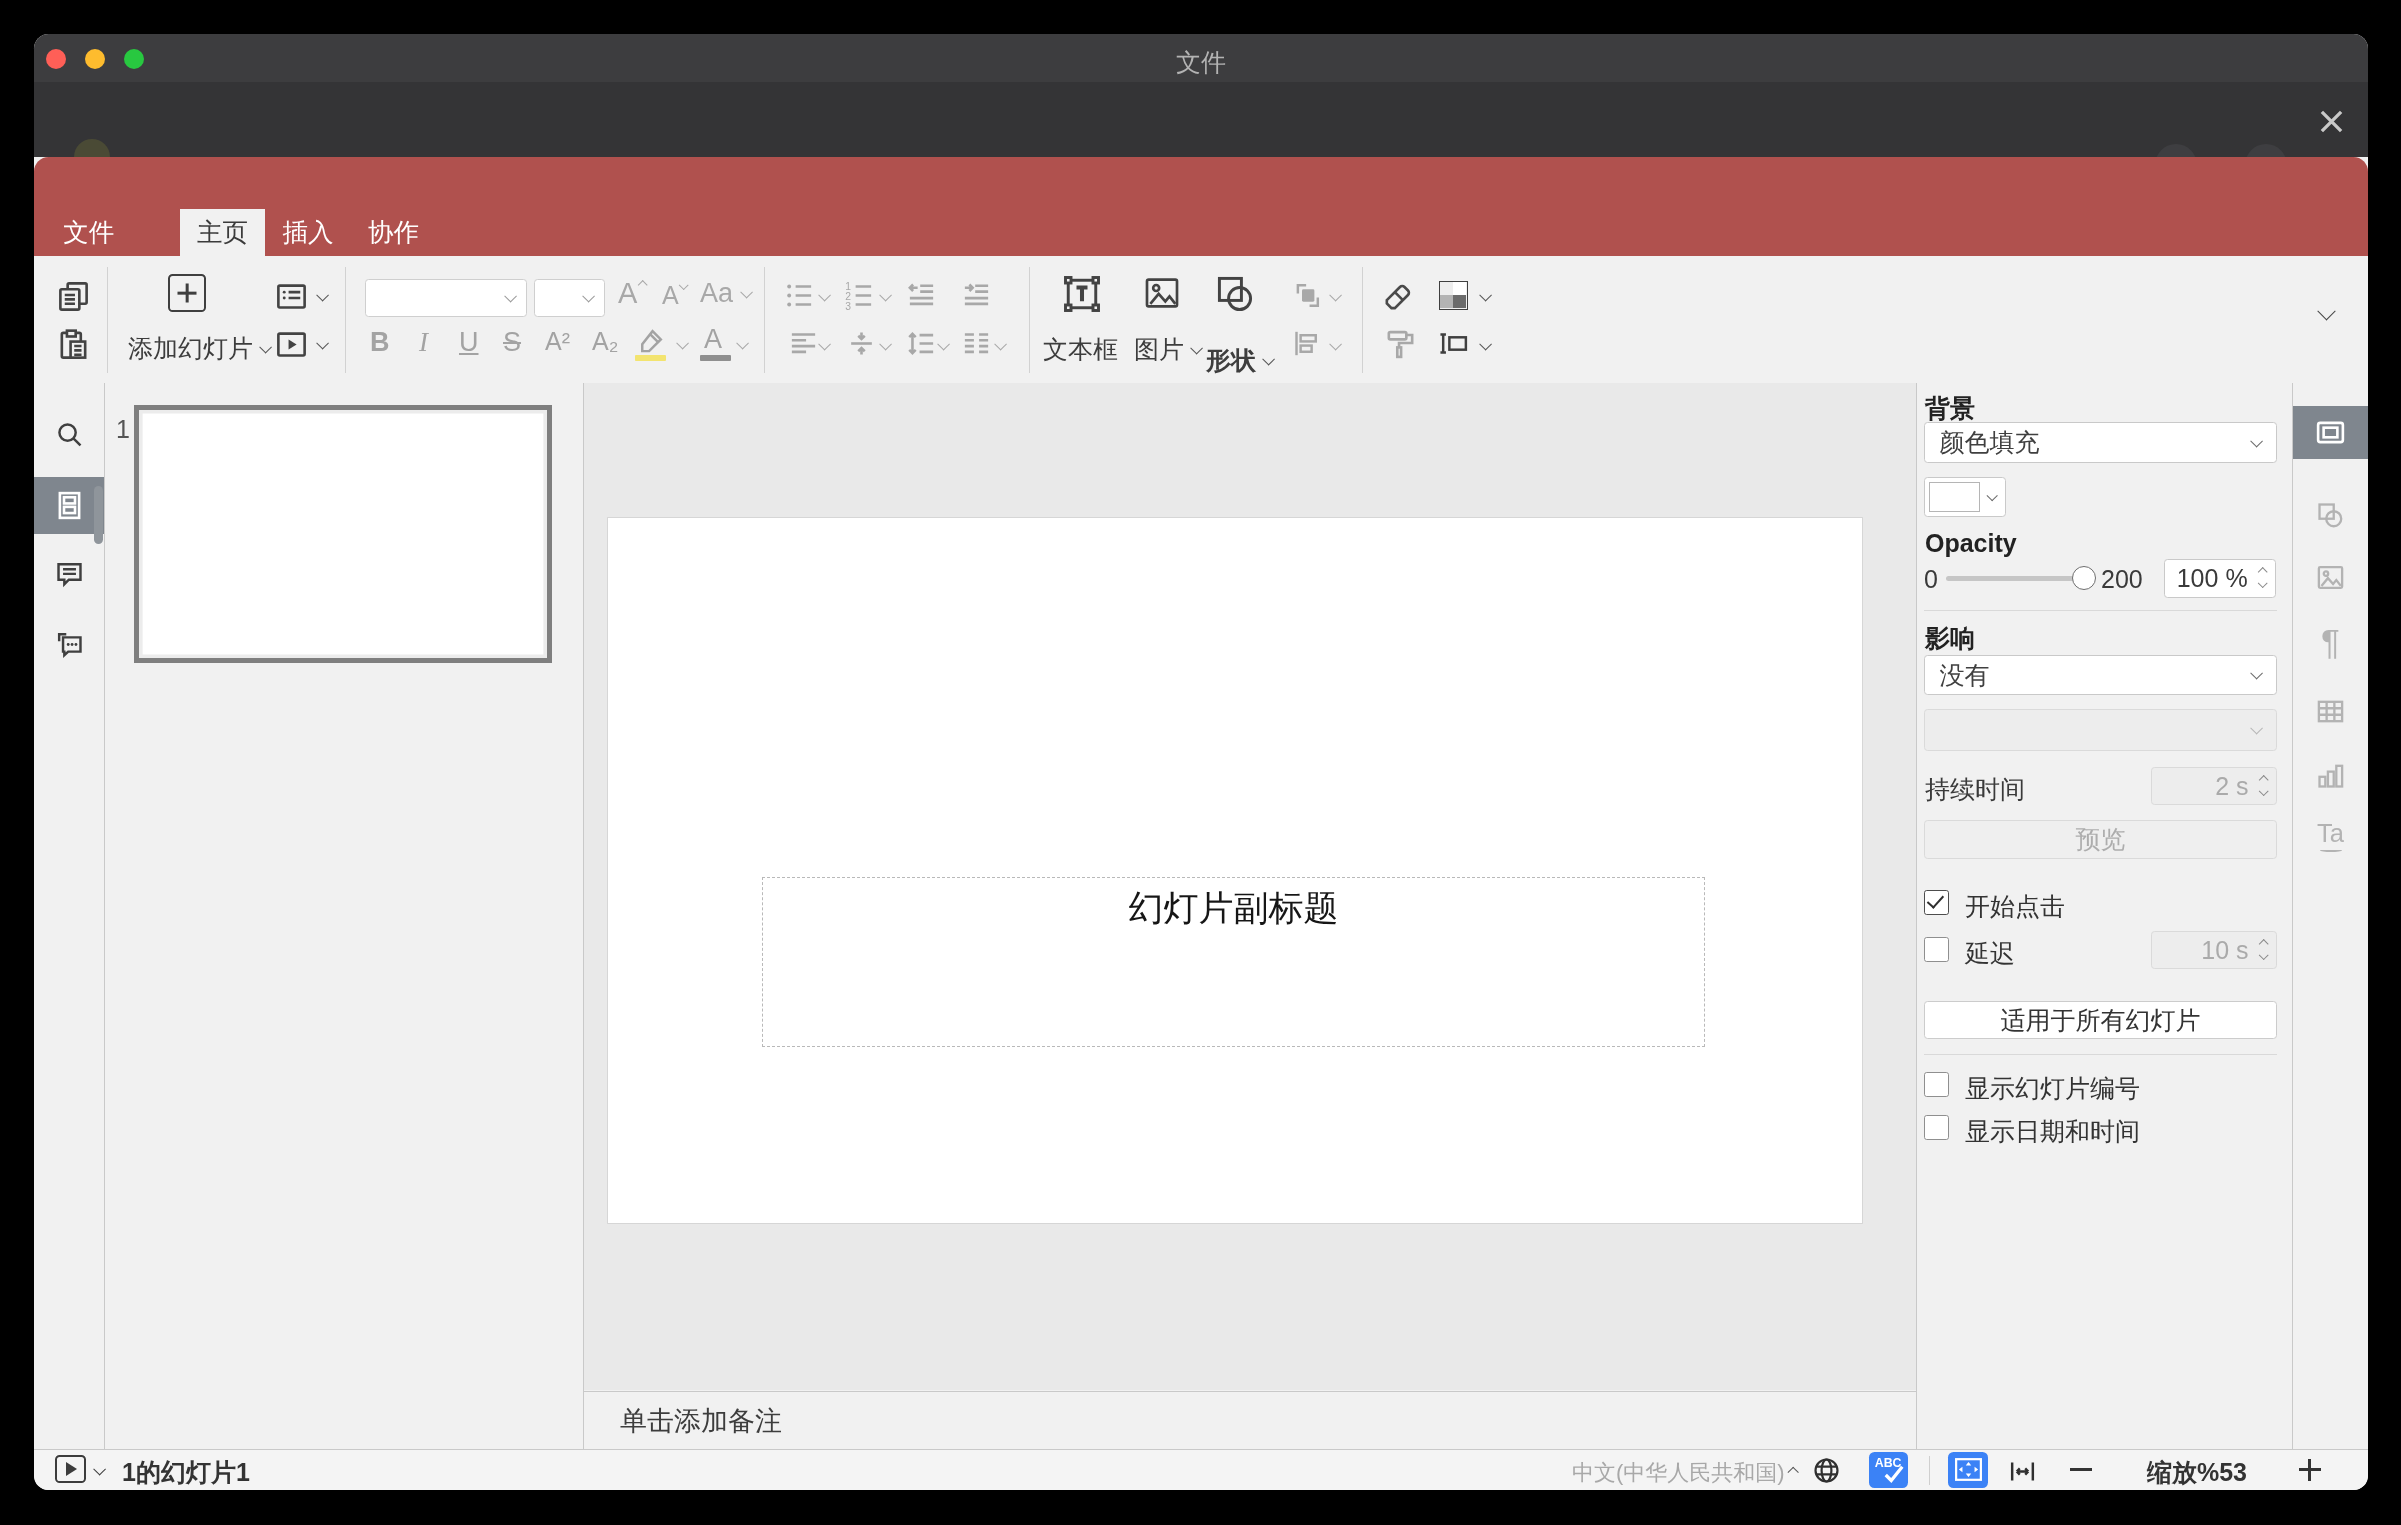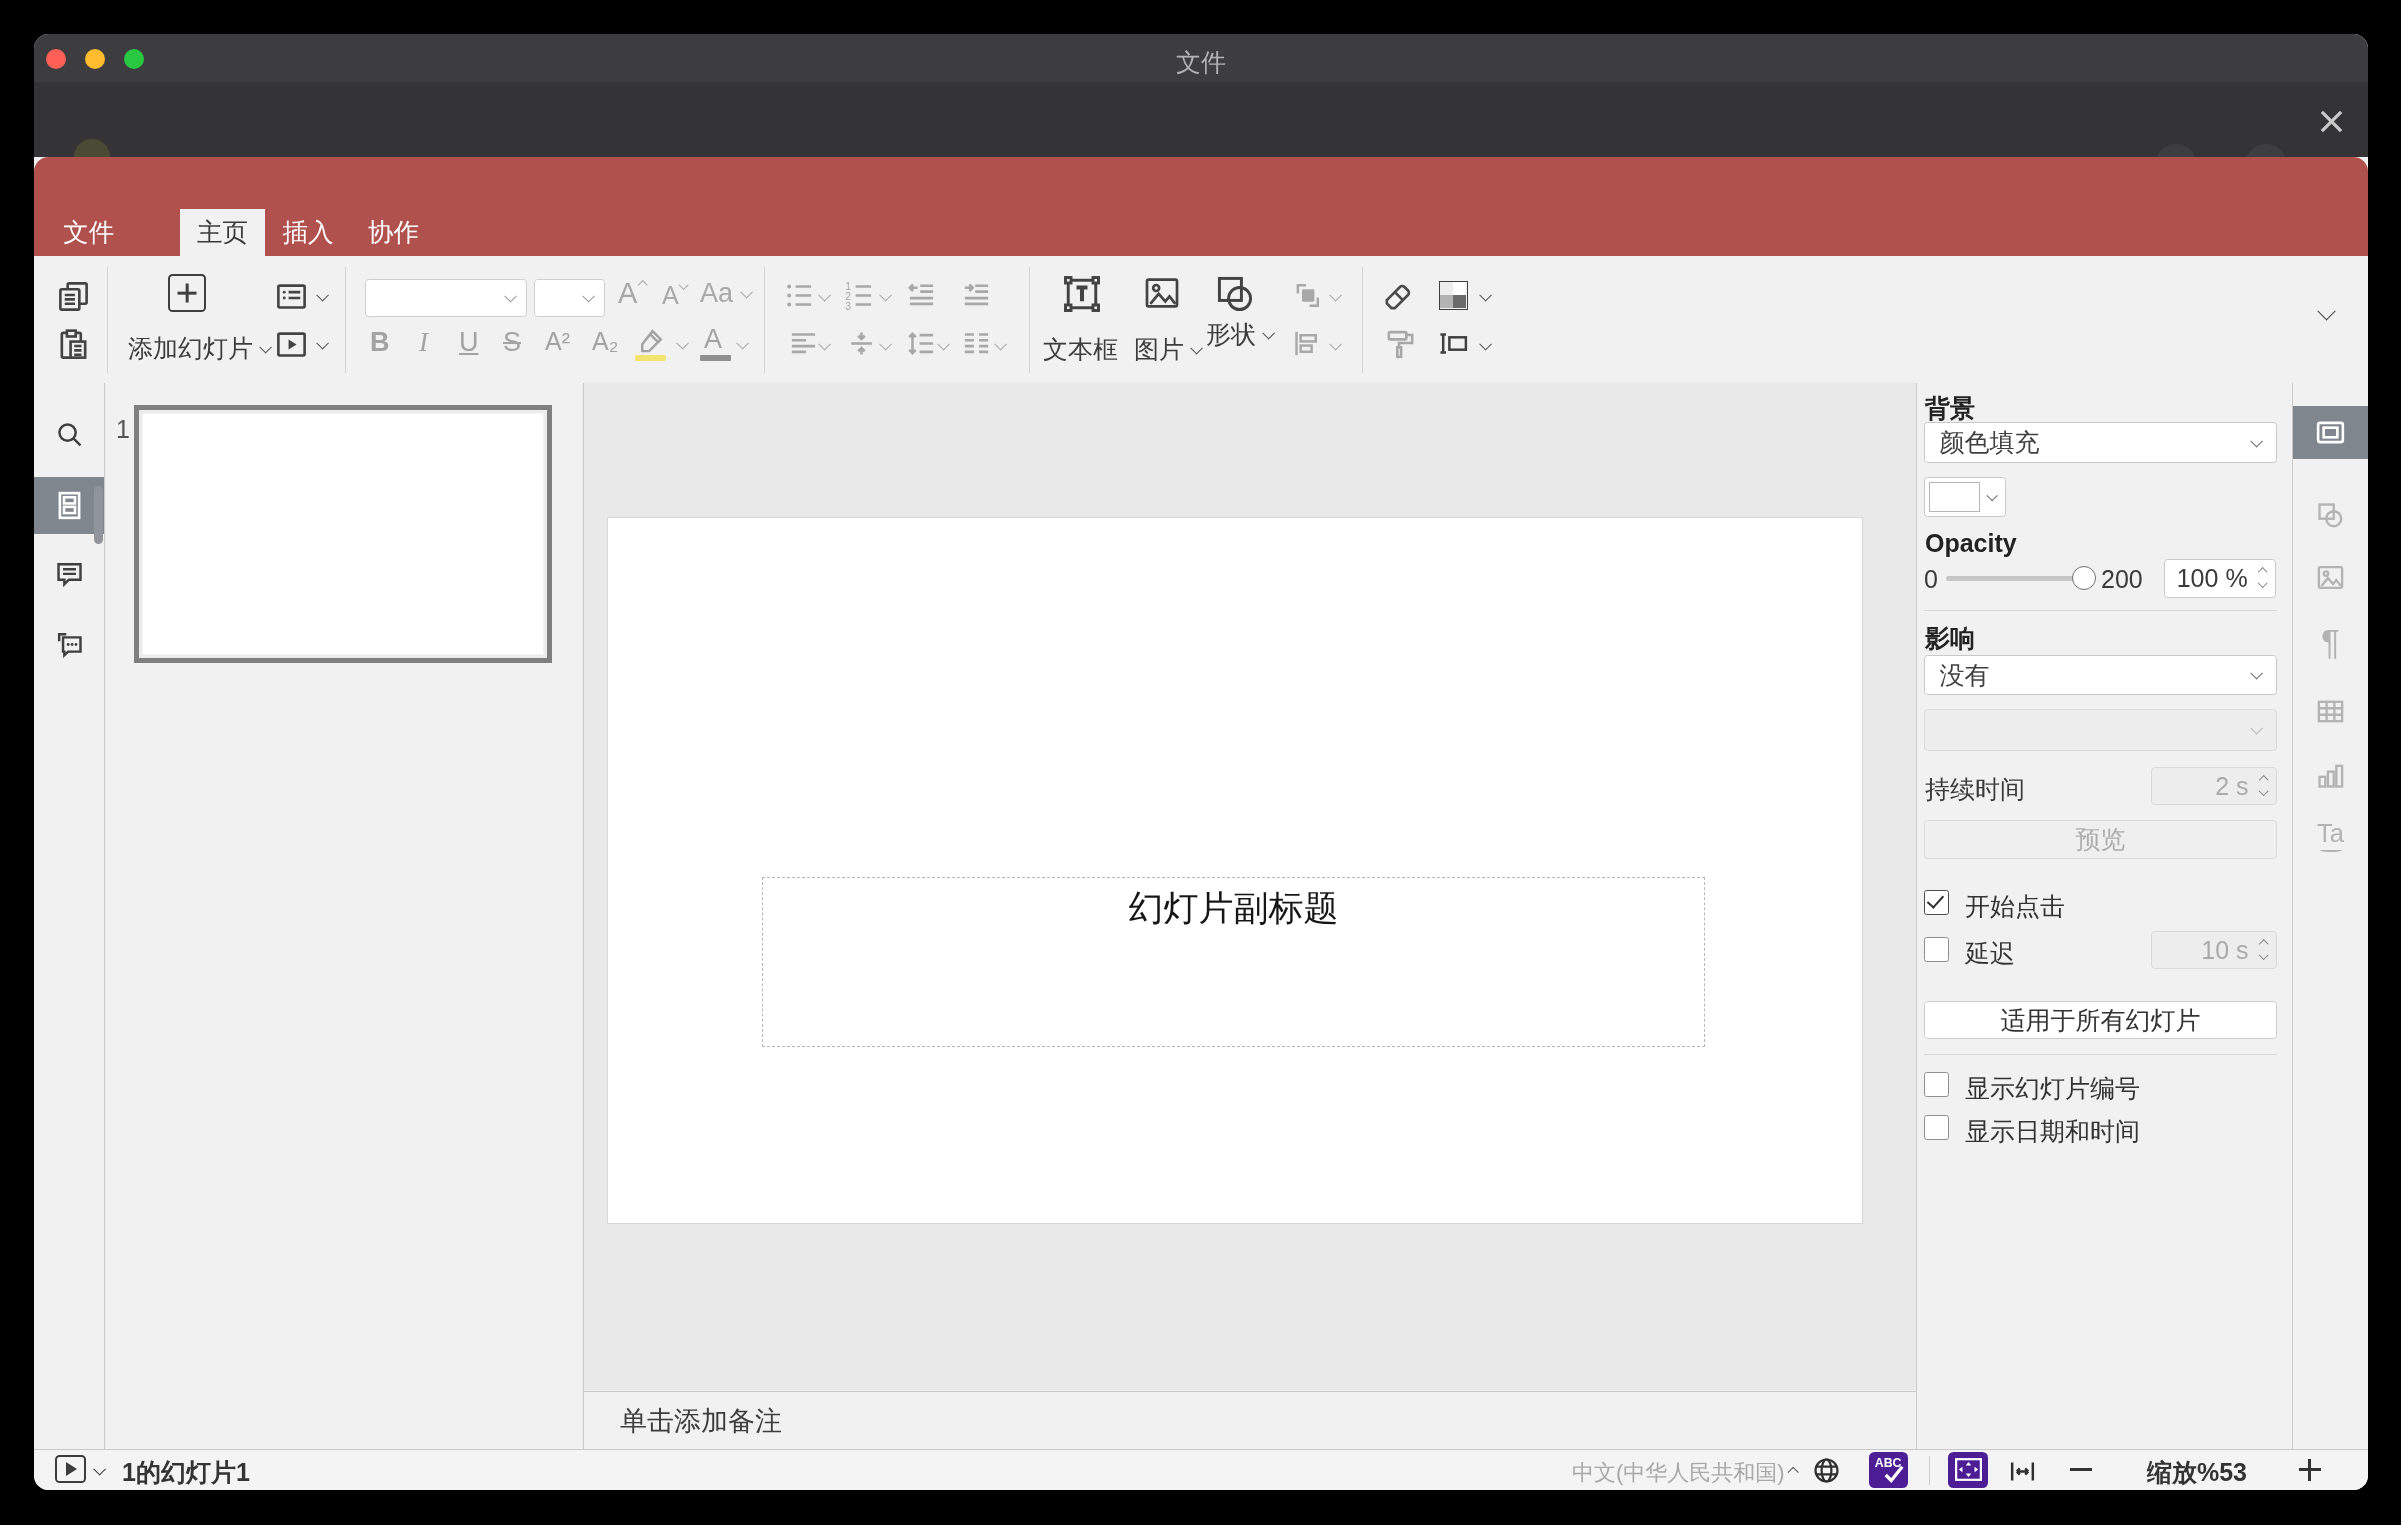--- a/index.html
+++ b/index.html
@@ -88,21 +88,21 @@
   .rstrip{left:2258px;top:349px;width:76px;height:1066px;background:#f1f1f1;border-left:0.9px solid #c9c9c9;box-sizing:border-box;}
   .rs-active{position:absolute;left:0;top:23px;width:75px;height:53px;background:#7f868e;display:flex;align-items:center;justify-content:center;color:#fff;}
   .rs-ic{position:absolute;left:22px;width:31px;height:31px;color:#b3b3b3;display:flex;align-items:center;justify-content:center;}
   
   .statusbar{left:0;top:1415px;width:2334px;height:41px;background:#f4f4f4;border-top:0.9px solid #c9c9c9;box-sizing:border-box;}
   .playbtn{position:absolute;left:21px;top:4.6px;width:31px;height:28px;border:2.3px solid #3c3c3c;border-radius:4.6px;box-sizing:border-box;display:flex;align-items:center;justify-content:center;}
   .playbtn .tri{width:0;height:0;border-left:11px solid #3c3c3c;border-top:7.3px solid transparent;border-bottom:7.3px solid transparent;margin-left:2.7px;}
   .st-text{position:absolute;font-size:25px;color:#333;font-weight:600;top:5.5px;}
   .st-lang{position:absolute;font-size:22px;color:#a8a8a8;top:8.2px;}
   .st-ic{position:absolute;width:31px;height:31px;color:#2f2f2f;}
-  .st-btn{position:absolute;width:39px;height:36px;top:1.8px;background:#4c1d95;border-radius:5.5px;display:flex;align-items:center;justify-content:center;color:#fff;}
+  .st-btn{position:absolute;width:39px;height:36px;top:1.8px;background:#3b82f6;border-radius:5.5px;display:flex;align-items:center;justify-content:center;color:#fff;}
   .st-sep{position:absolute;width:0.9px;height:29px;top:5.5px;background:#cfcfcf;}
   .zoomlbl{position:absolute;font-size:25px;font-weight:600;color:#333;top:5.5px;}
   .minus{position:absolute;width:22px;height:3.2px;background:#333;top:18px;}
   .plus{position:absolute;width:22px;height:22px;top:9px;}
   .plus::before,.plus::after{content:"";position:absolute;background:#333;}
   .plus::before{left:0;top:9px;width:22px;height:3.2px;}
   .plus::after{left:9px;top:0;width:3.2px;height:22px;}
   svg{display:block;}
 </style>
 </head>
@@ -310,21 +310,21 @@
           <path d="M5 18.5 l5 -6 4 4.5 2.5 -3 3.5 4.5"></path>
     </svg>
     <div class="abs lbl" style="left:1100px;top:77px;">
           <span>图片</span>
           <i class="chev" style="color:#555;"></i>
         </div>
     <svg class="abs" style="left:1179px;top:15.5px;" width="44" height="44" viewBox="0 0 24 24" fill="none" stroke="#434343" stroke-width="1.6">
       <rect x="3.5" y="3.5" width="12" height="12"></rect>
           <circle cx="14.5" cy="14.5" r="6"></circle>
     </svg>
-    <div class="abs lbl" style="left:1172px;top:62px;">
+    <div class="abs lbl" style="left:1172px;top:88px;font-weight:bold;">
           <span>形状</span>
           <i class="chev" style="color:#555;"></i>
         </div>
 
     <svg class="abs gray" style="left:1257px;top:23px;" width="33" height="33" viewBox="0 0 24 24" fill="none" stroke="currentColor" stroke-width="1.8">
       <rect x="8" y="7.5" width="9" height="9" rx="1" fill="currentColor" stroke="none"></rect>
           <path d="M5 10.5 v-6 h6 M19.5 13.5 v6 h-6"></path>
     </svg>
     <i class="abs chev gray" style="left:1297px;top:36px;"></i>
     <svg class="abs gray" style="left:1257px;top:71px;" width="33" height="33" viewBox="0 0 24 24" fill="none" stroke="currentColor" stroke-width="1.8">

